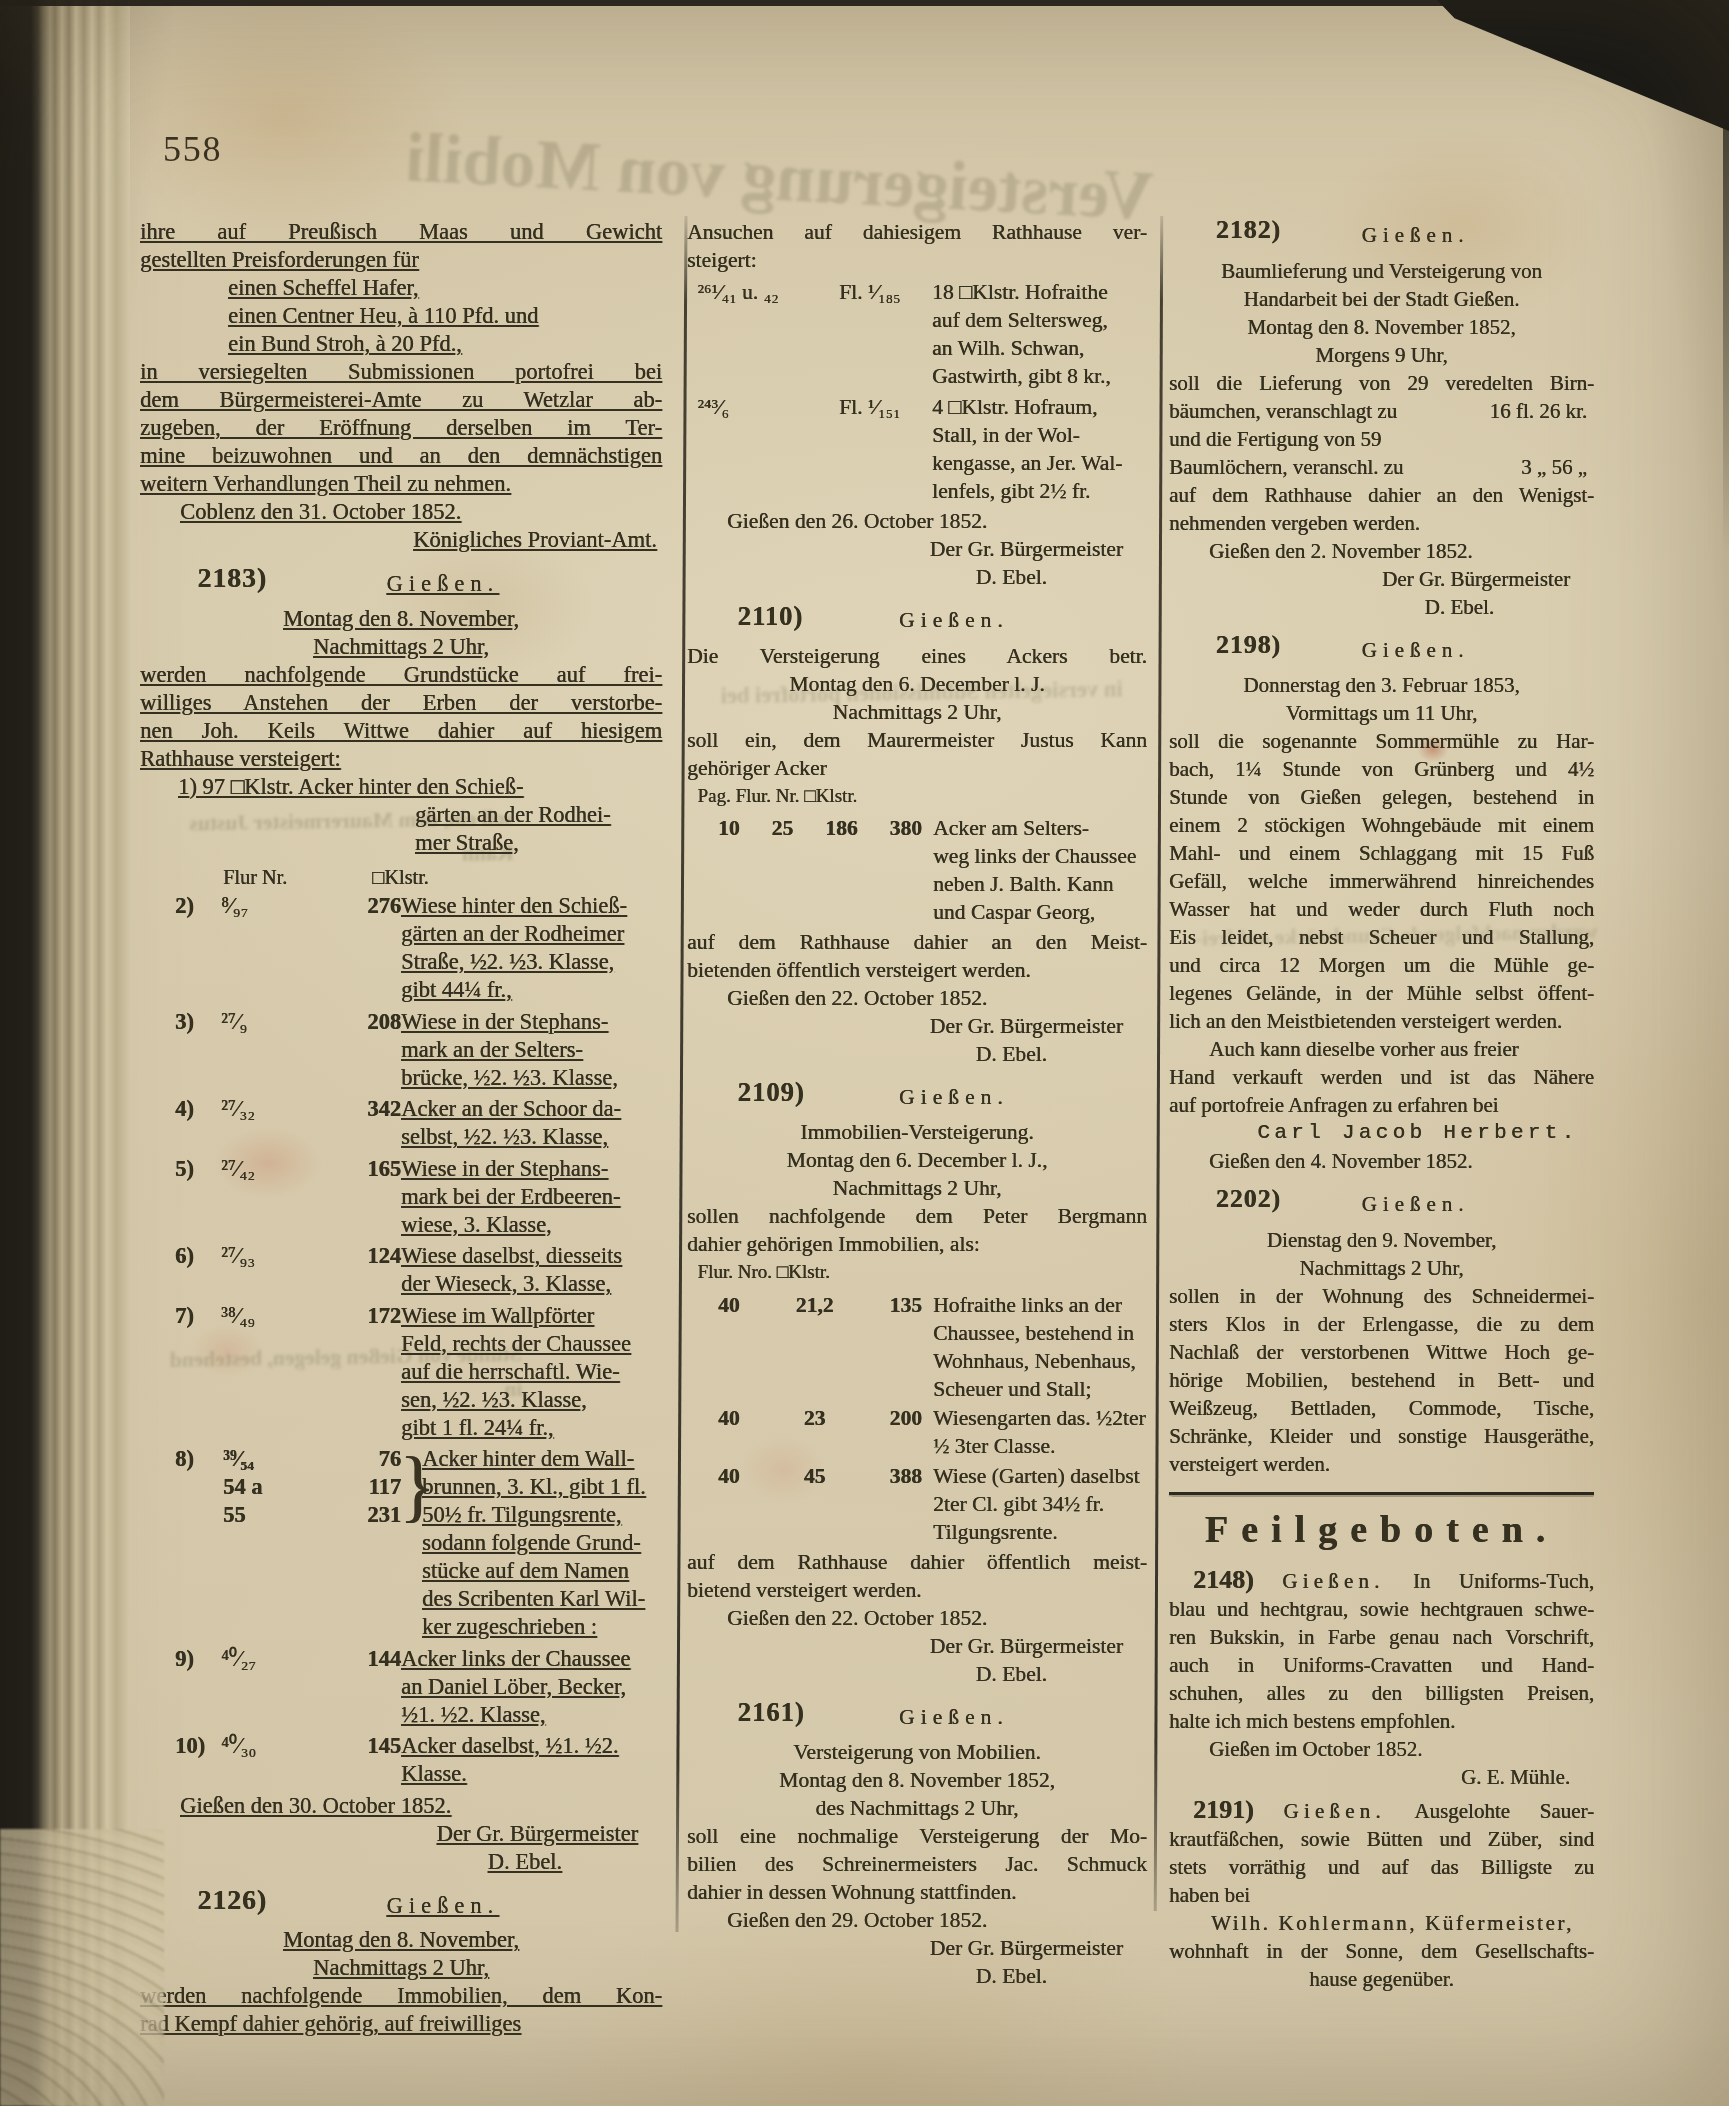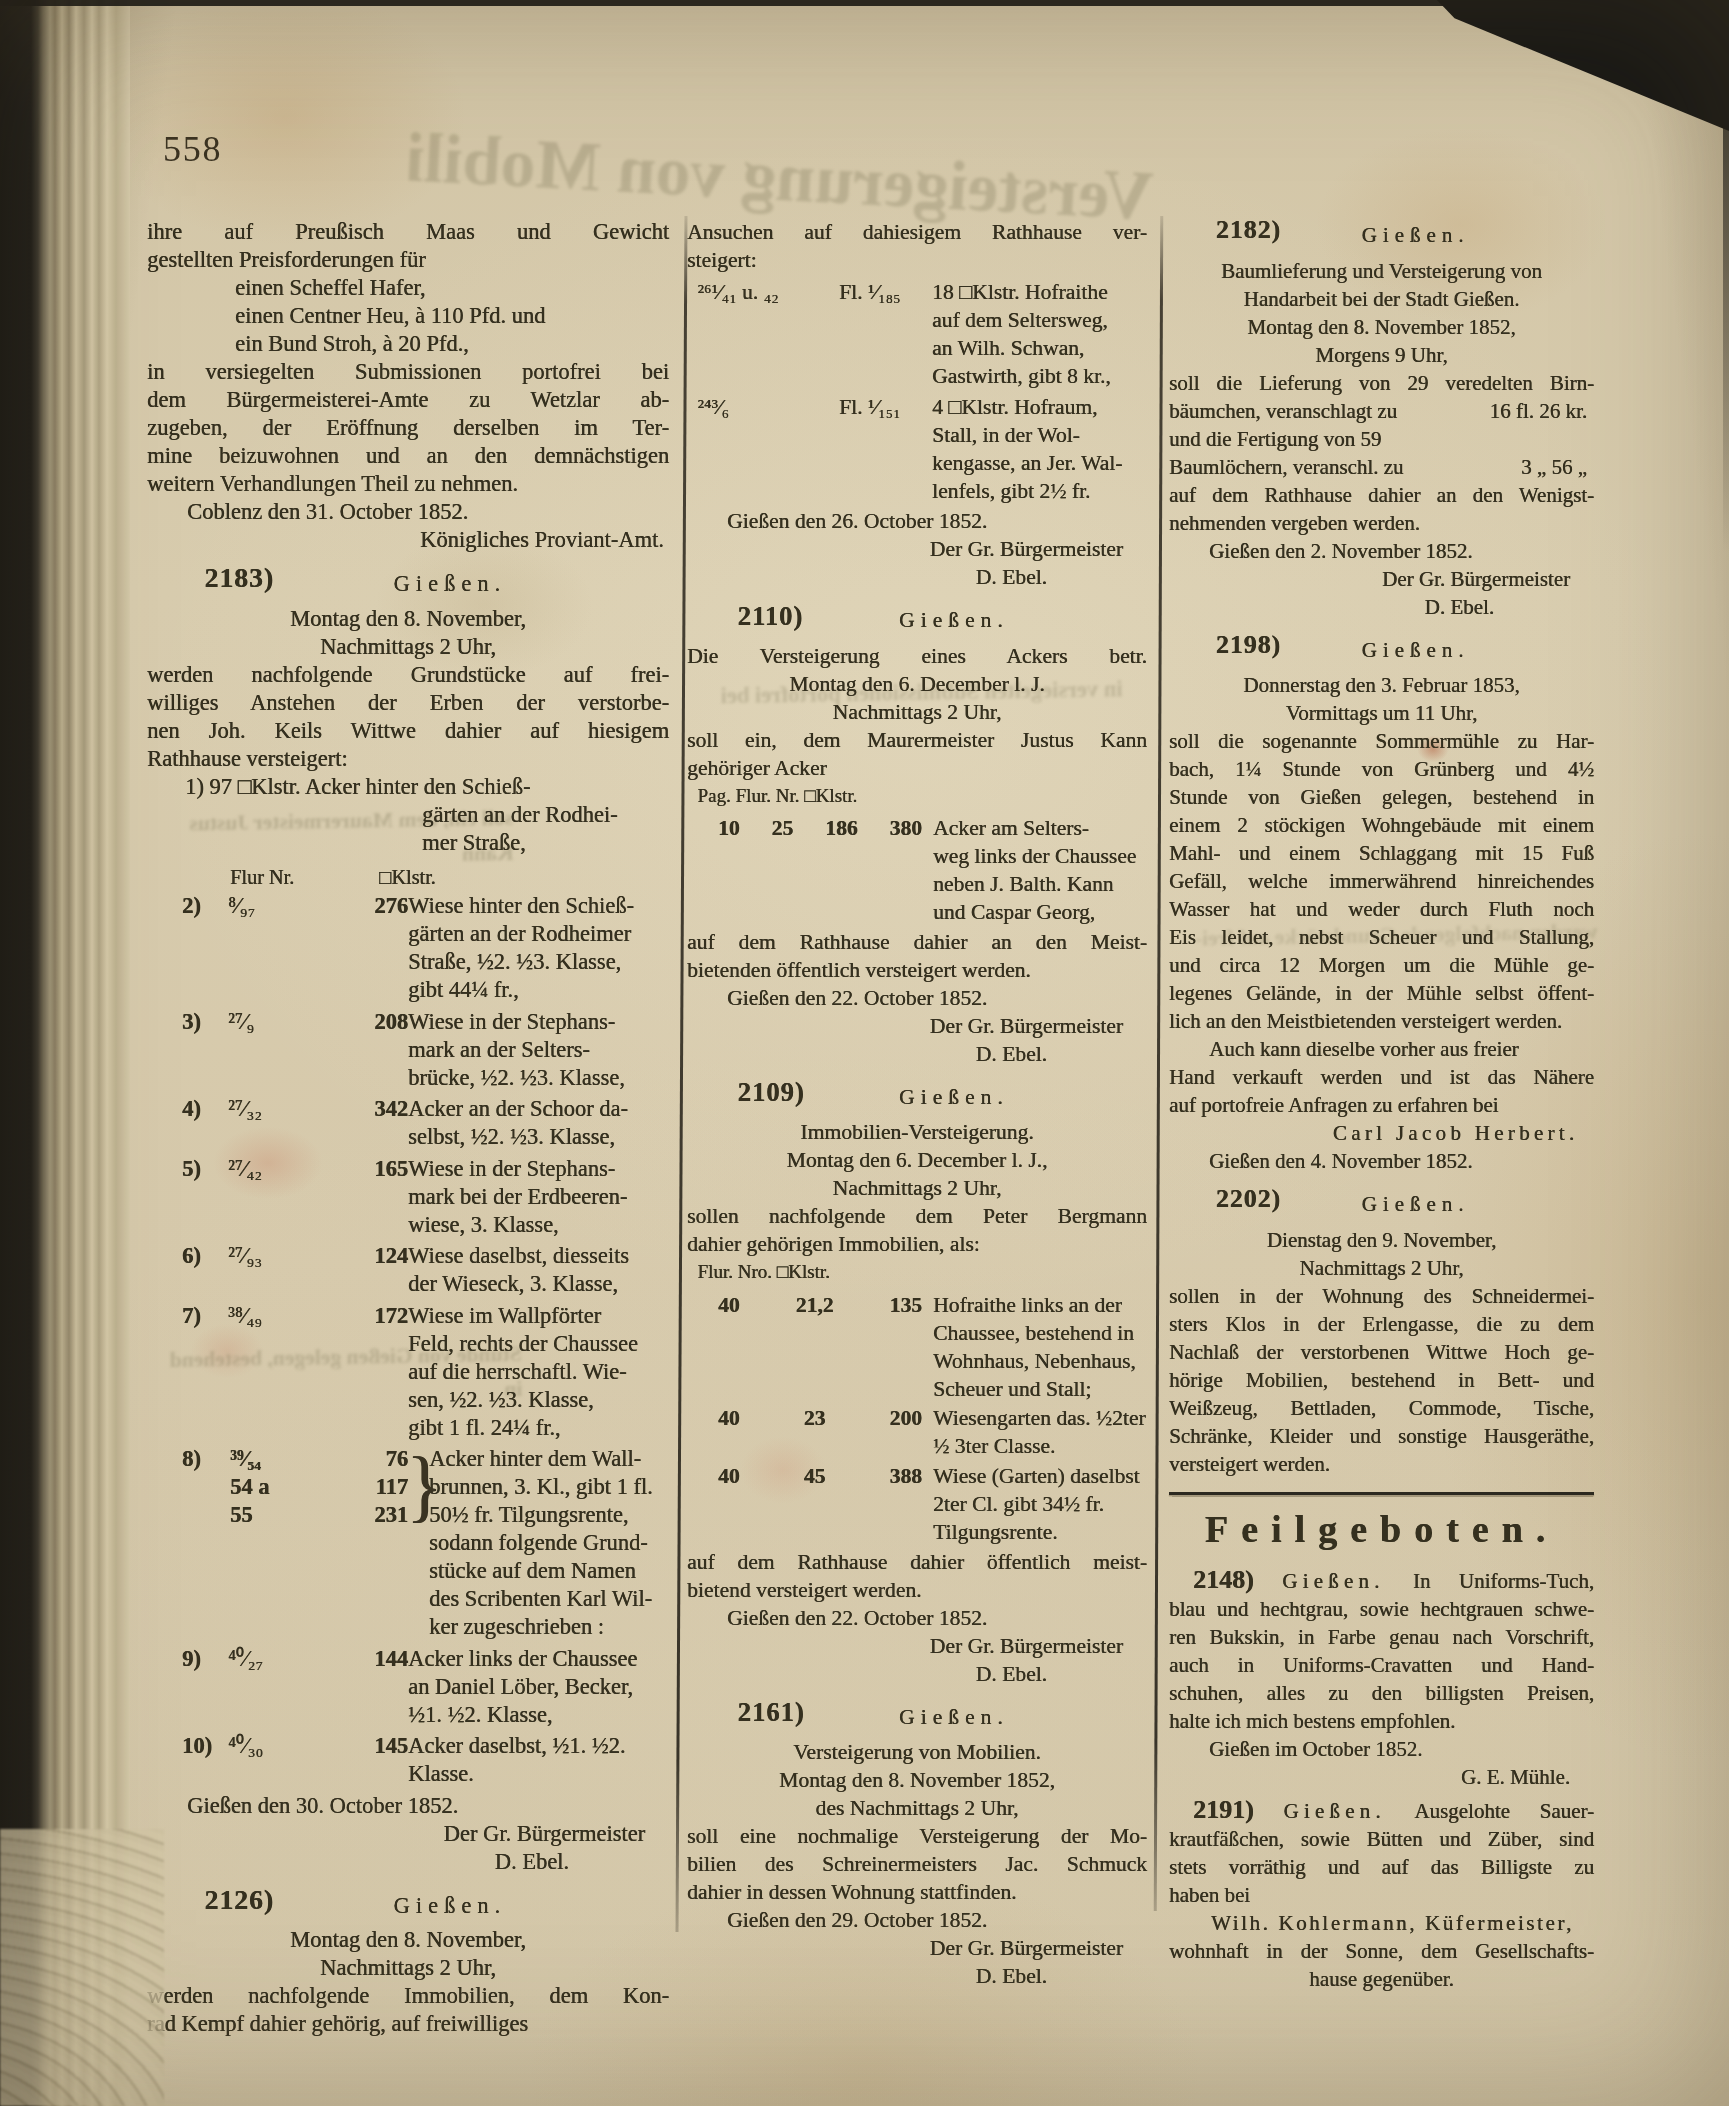--- a/index.html
+++ b/index.html
@@ -52,21 +52,21 @@
   #g2{left:151px;top:804px;width:363px;height:147px;font-size:21.6px;opacity:.35;line-height:35px;white-space:normal;}
   #g3{left:151px;top:1340px;width:372px;height:173px;font-size:21.6px;opacity:.33;line-height:35px;white-space:normal;}
   #g4{left:692px;top:674px;width:432px;height:190px;font-size:22.5px;opacity:.30;line-height:38px;white-space:normal;}
   #g5{left:709px;top:1591px;width:432px;height:173px;font-size:42px;opacity:.28;line-height:61px;white-space:normal;}
   #g6{left:1193px;top:917px;width:406px;height:190px;font-size:21.6px;opacity:.25;line-height:36px;white-space:normal;}
 
   .pageno{position:absolute;left:163px;top:128px;font-size:36px;letter-spacing:1.7px;color:#3b3322;
     font-family:"Liberation Serif",serif;}
 
   .col{position:absolute;line-height:28px;text-shadow:0.4px 0 0 currentColor;}
-  #col1{left:147px;top:218px;width:522px;font-size:22.5px;}
+  #col1{left:140px;top:218px;width:522px;font-size:22.5px;text-decoration:underline;}
   #col2{left:687px;top:218px;width:460px;font-size:21.6px;}
   #col3{left:1169px;top:206px;width:425px;font-size:21px;}
 
   .vrule{position:absolute;top:216px;width:2.6px;
     background:linear-gradient(180deg,rgba(45,40,30,.15),rgba(45,40,30,.85) 5%,rgba(40,36,27,.9) 90%,rgba(45,40,30,.25));}
   #vr1{left:680px;height:1716px;transform:rotate(.30deg);}
   #vr2{left:1157px;height:1695px;transform:rotate(.22deg);}
 
   .sec{margin-bottom:4.3px;}
   .ln{min-height:28px;}
@@ -74,21 +74,21 @@
   .jb{text-align:justify;text-align-last:justify;font-weight:normal;}
   .c{text-align:center;}
   .d{text-indent:40px;}
   .i{text-indent:88px;}
   .n1{padding-left:38px;white-space:nowrap;}
   .h{padding-left:275px;white-space:nowrap;}
   .sm{font-size:.88em;padding-left:10.4px;}
   .sig1{text-align:right;padding-right:24px;}
   .sig2{text-align:right;padding-right:100px;}
   .sigr{text-align:right;padding-right:5.2px;}
-  .spaced{text-align:right;padding-right:15.6px;letter-spacing:4.3px;}
+  .spaced{text-align:right;padding-right:15.6px;letter-spacing:4.3px;font-family:Liberation Mono, monospace;}
   .dspaced{text-indent:42px;letter-spacing:2.6px;}
   .sp{display:flex;justify-content:space-between;padding-right:7px;gap:17px;}
 
   .head{position:relative;height:35px;margin:12px 0 3.5px;}
   .hnum{position:absolute;left:11%;top:-1.7px;font-weight:bold;font-size:1.24em;letter-spacing:0.9px;}
   .hplace{display:block;text-align:center;padding-left:16%;letter-spacing:6px;line-height:35px;}
 
   .thead{position:relative;height:26px;font-size:.9em;margin-top:6px;}
   .thead .tc1{position:absolute;left:83px;}
   .thead .tc2{position:absolute;left:232px;}

